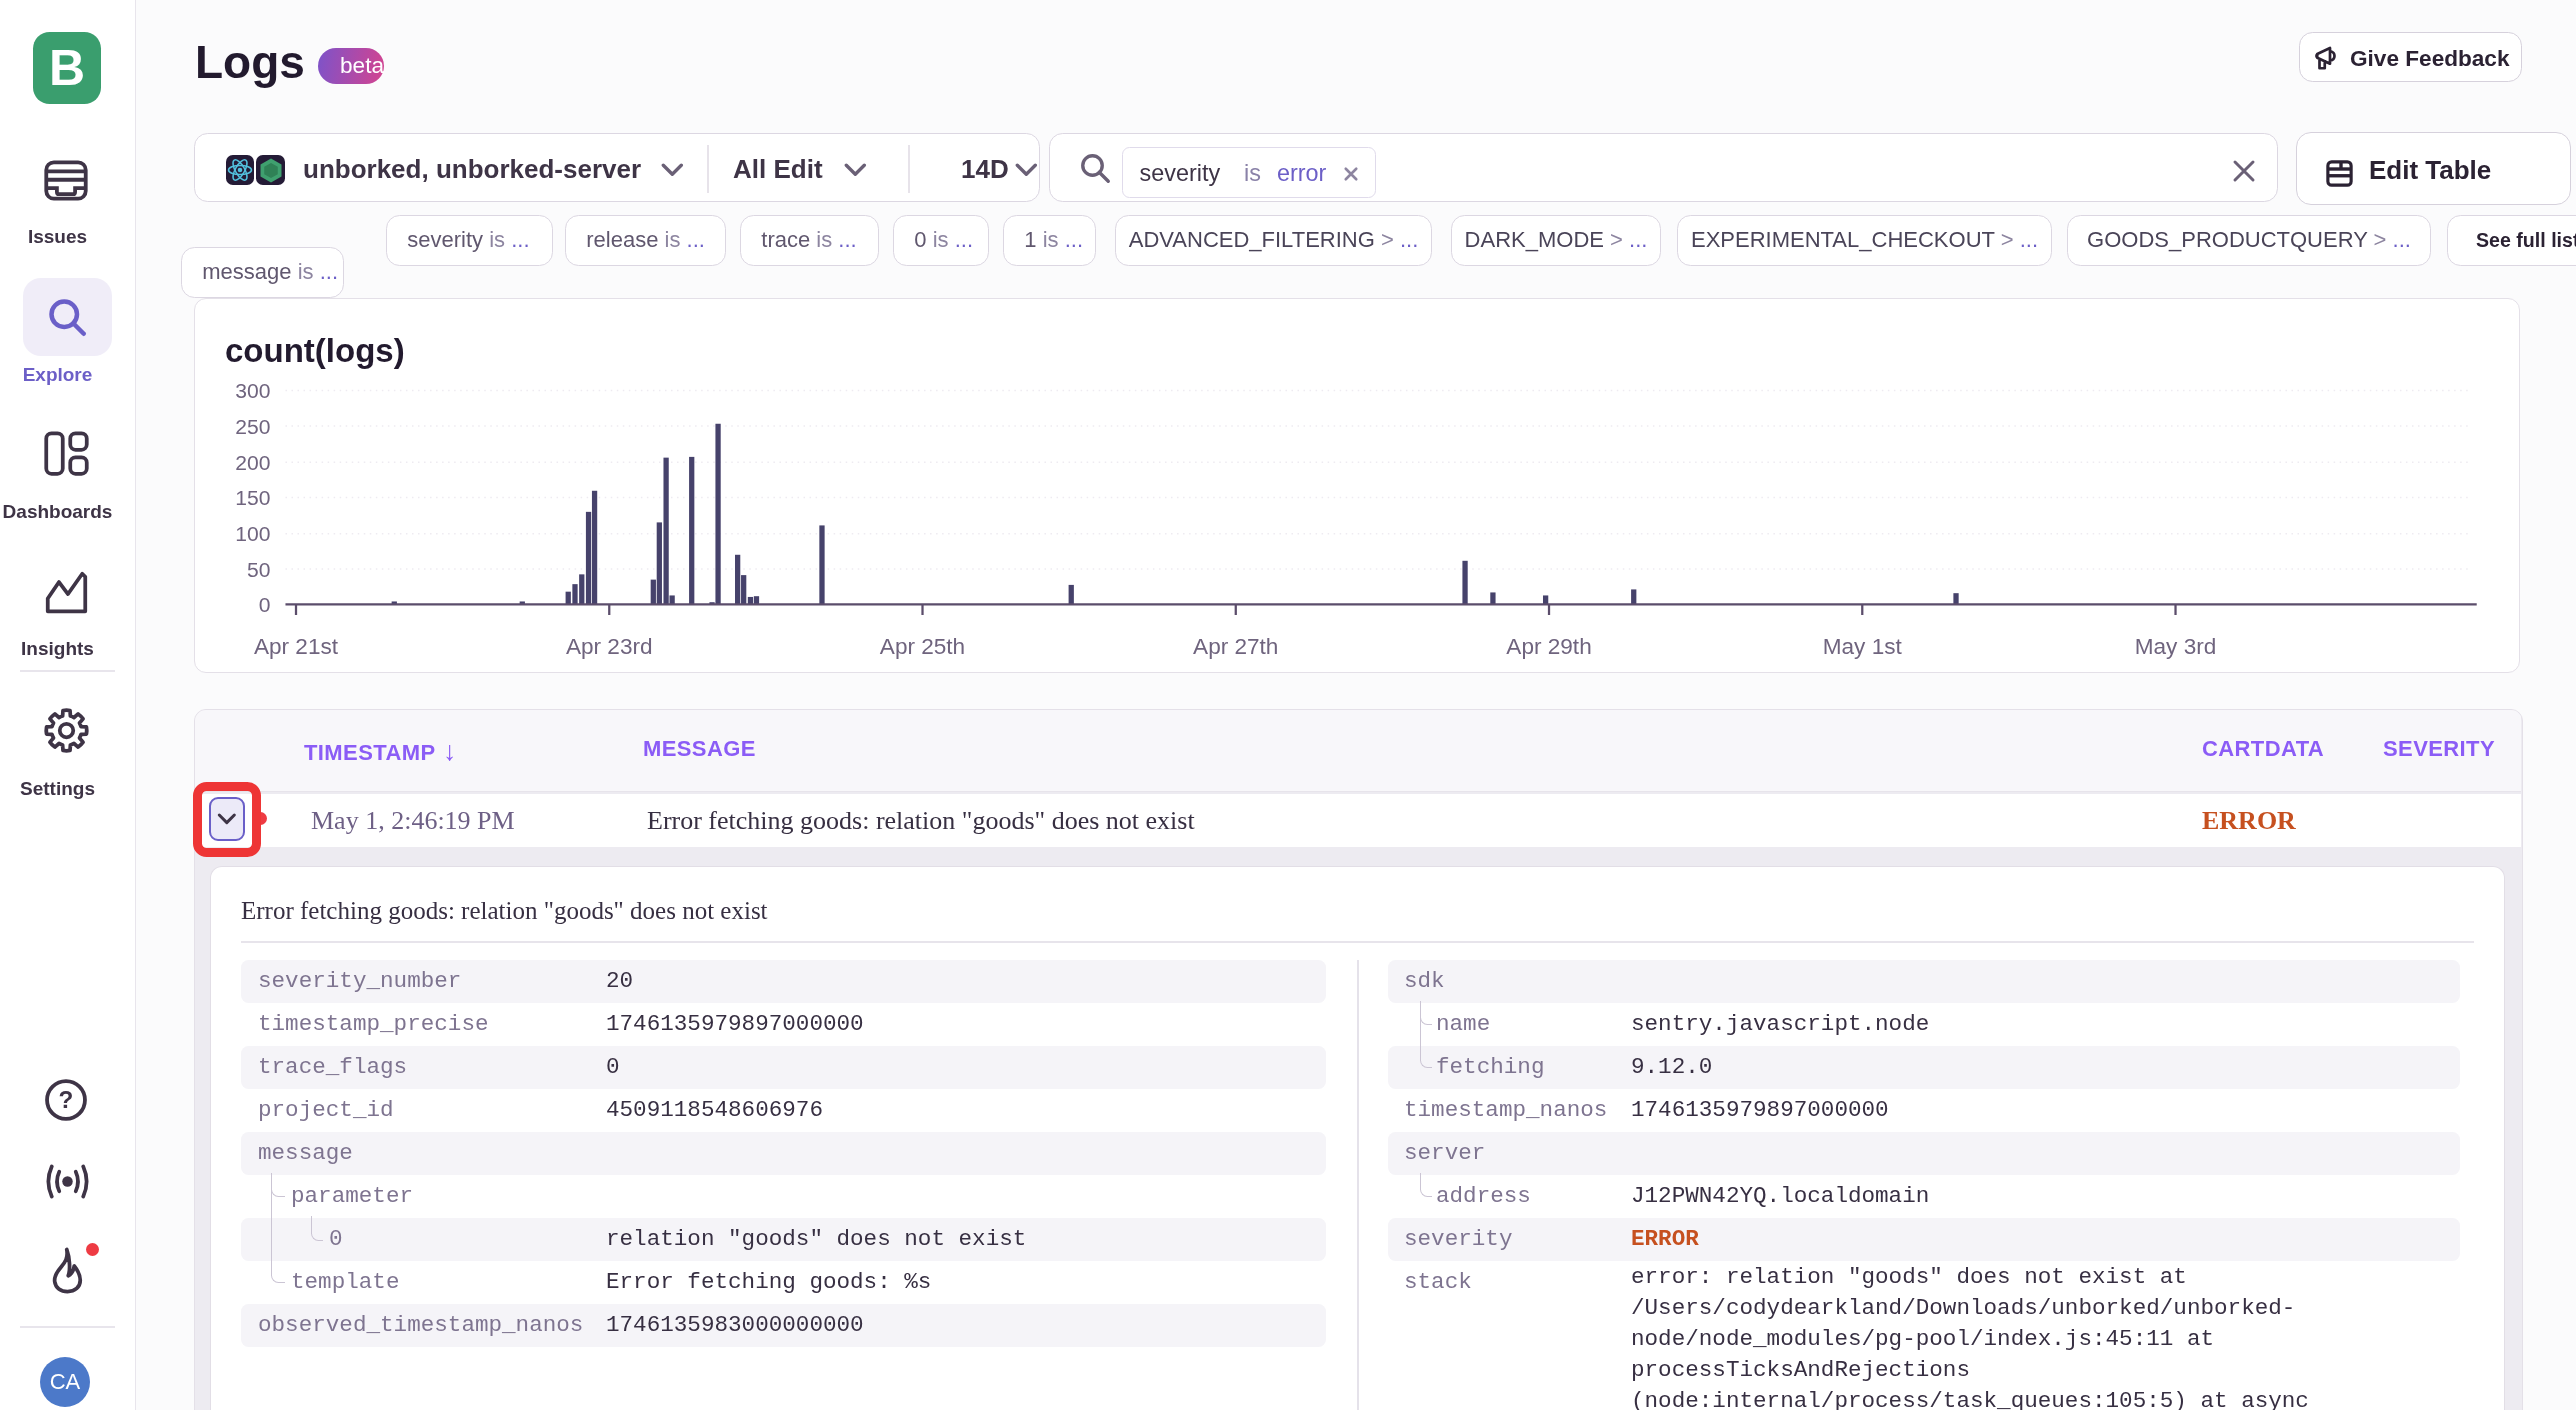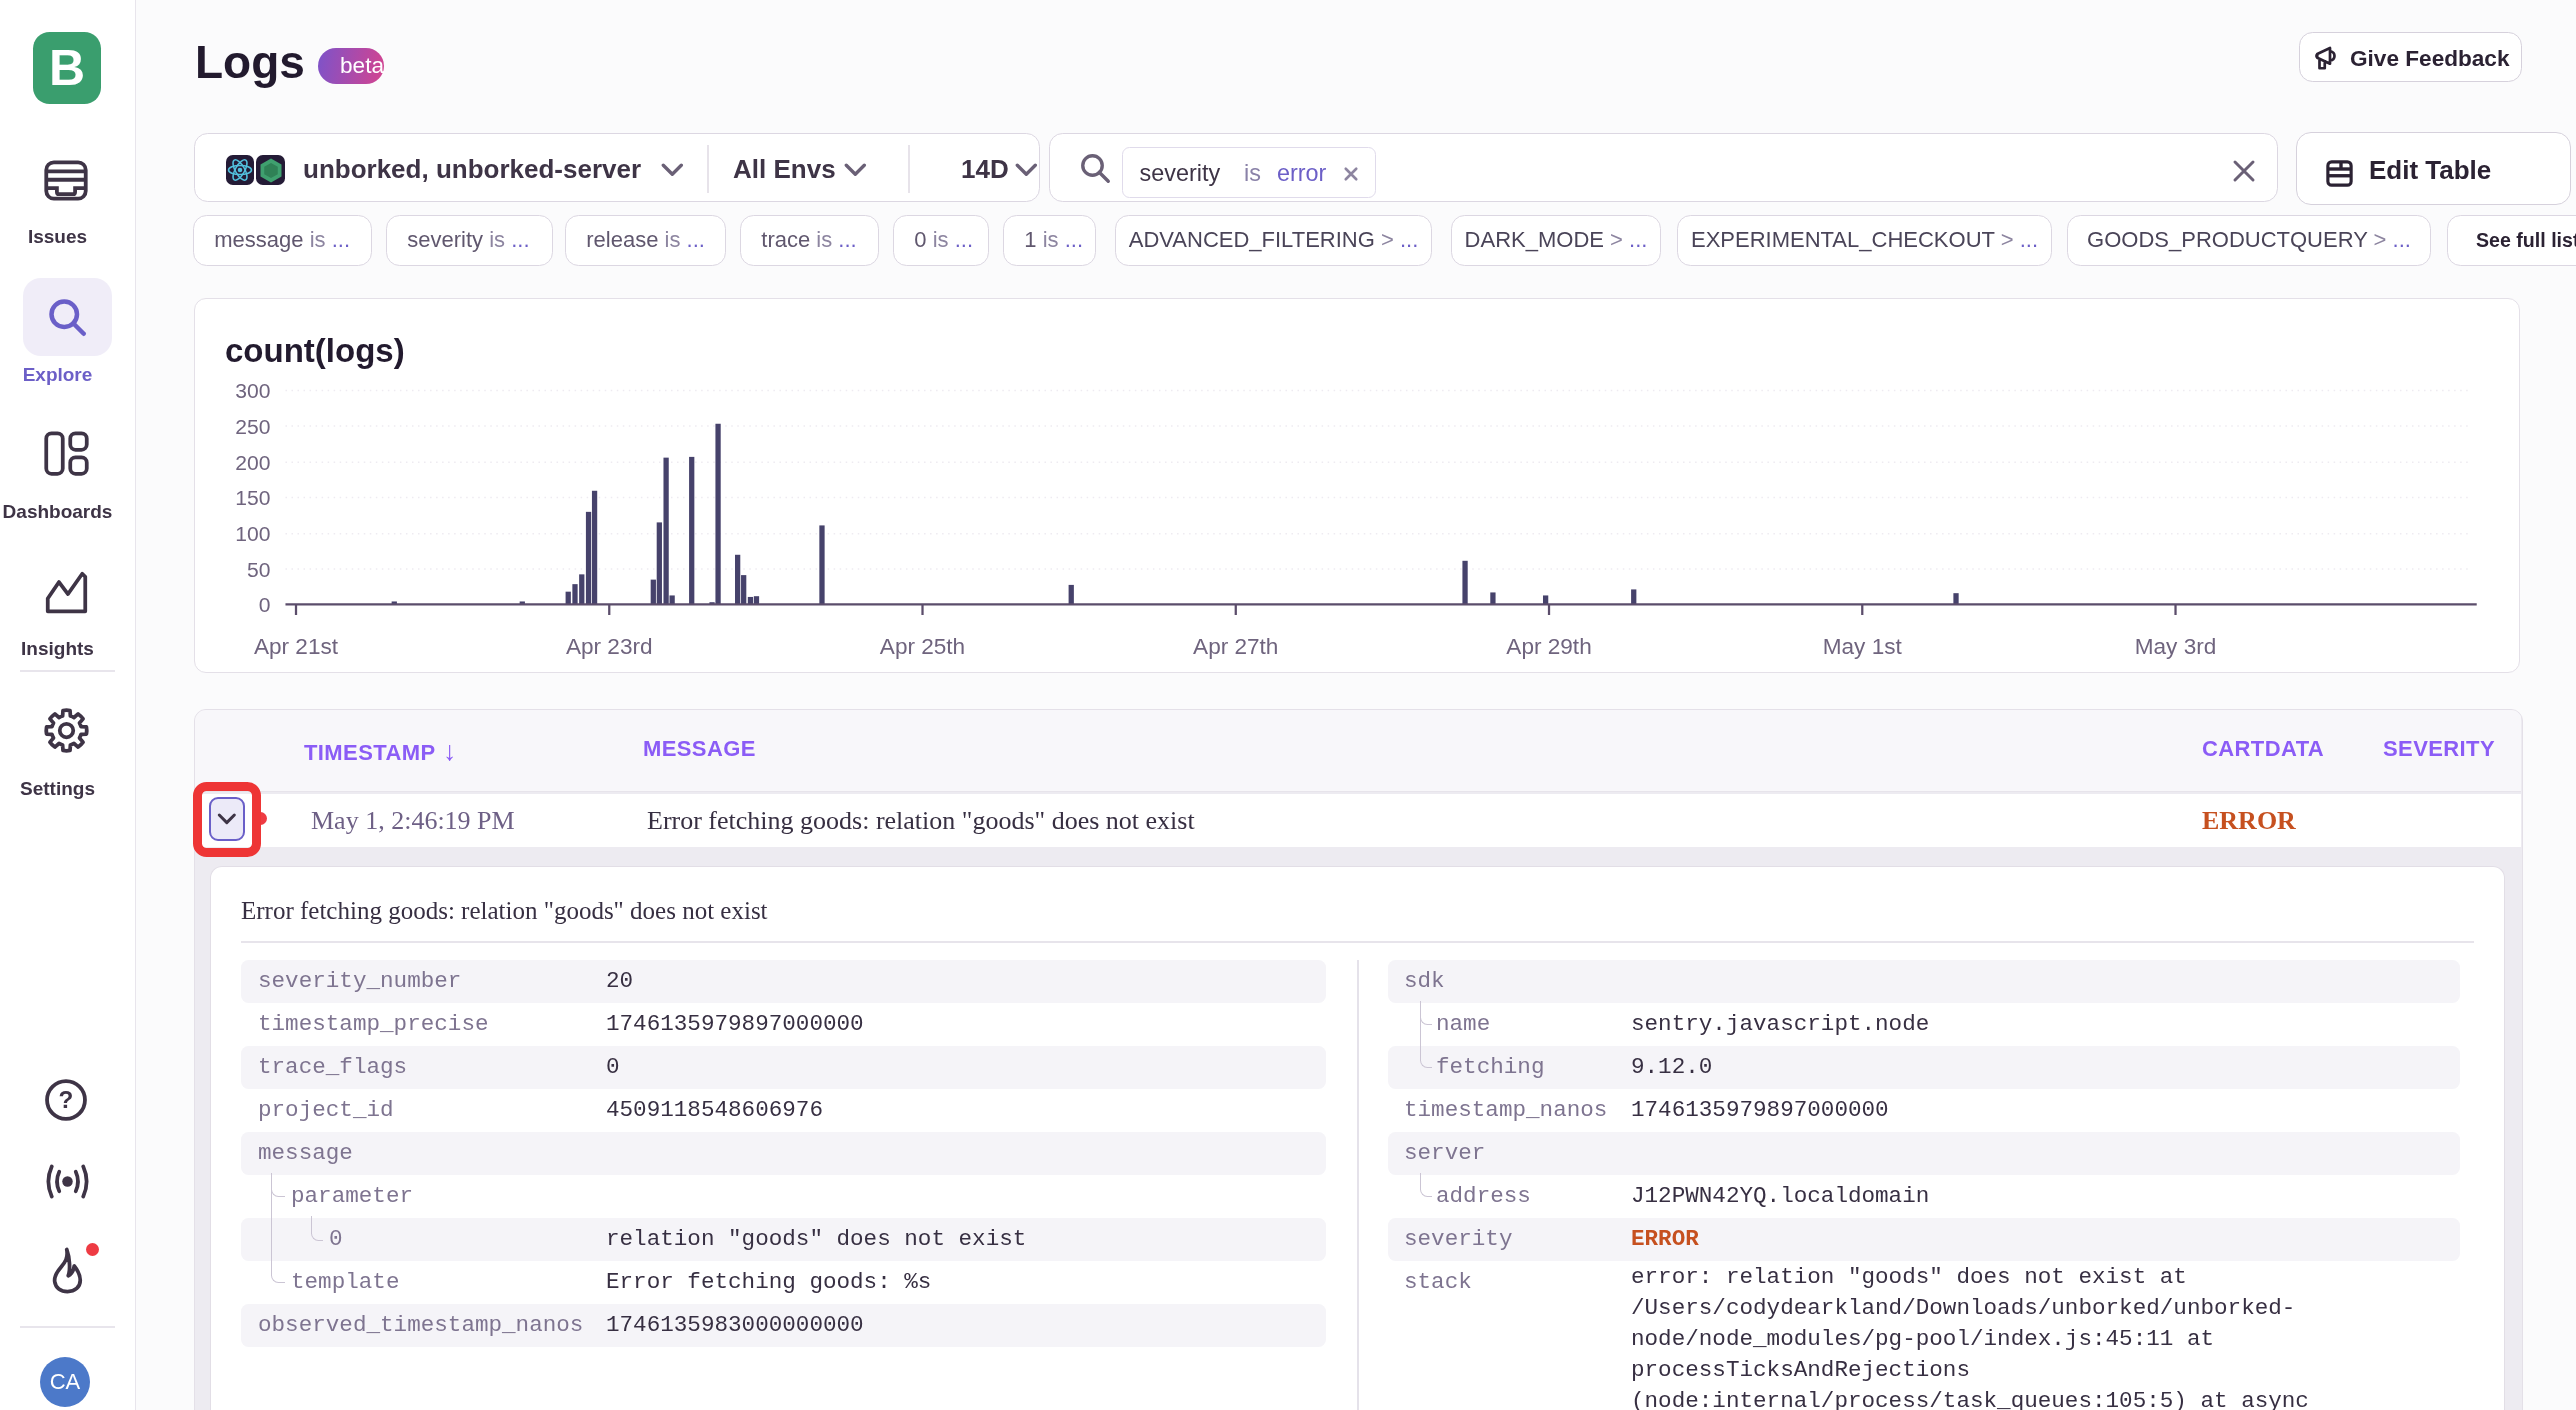--- a/index.html
+++ b/index.html
@@ -118,21 +118,21 @@
   <div class="abs" style="left:61px;top:21px;width:29px;height:30px;background:#241b36;border-radius:6.8px;"></div>
   <svg class="abs" style="left:64px;top:22.6px;" width="24" height="27" viewBox="0 0 32 36">
     <polygon points="16,2 30,10 30,26 16,34 2,26 2,10" fill="#3fa06f"></polygon>
     <polygon points="16,8 25,13 25,23 16,28 7,23 7,13" fill="#2f8156"></polygon>
   </svg>
   <span class="abs" style="left:108px;top:20.3px;font-size:26px;font-weight:bold;color:#3e3446;white-space:nowrap;">unborked, unborked-server</span>
   <svg class="abs" style="left:466px;top:29px;" width="22.6" height="15" viewBox="0 0 30 20">
       <path d="M3 3 L15 15 L27 3" fill="none" stroke="#6a6076" stroke-width="4.5" stroke-linecap="round" stroke-linejoin="round"></path>
     </svg>
   <div class="vsep" style="left:512px;top:10.6px;"></div>
-  <span class="abs" style="left:538px;top:20.3px;font-size:26px;font-weight:bold;color:#3e3446;">All Envs</span>
+  <span class="abs" style="left:538px;top:20.3px;font-size:26px;font-weight:bold;color:#3e3446;">All Edit</span>
   <svg class="abs" style="left:649px;top:29px;" width="22.6" height="15" viewBox="0 0 30 20">
       <path d="M3 3 L15 15 L27 3" fill="none" stroke="#6a6076" stroke-width="4.5" stroke-linecap="round" stroke-linejoin="round"></path>
     </svg>
   <div class="vsep" style="left:713px;top:10.6px;"></div>
   <span class="abs" style="left:766px;top:20.3px;font-size:26px;font-weight:bold;color:#3e3446;text-align:center;">14D</span>
   <svg class="abs" style="left:820px;top:29px;" width="22.6" height="15" viewBox="0 0 30 20">
       <path d="M3 3 L15 15 L27 3" fill="none" stroke="#6a6076" stroke-width="4.5" stroke-linecap="round" stroke-linejoin="round"></path>
     </svg>
 </div>
 <div class="fbox" style="left:1049px;width:1229px;">
@@ -155,21 +155,21 @@
 <div class="btn" style="left:2296px;top:132px;width:275px;height:73px;border-radius:15px;">
   <svg class="abs" style="left:29px;top:27px;" width="27" height="27" viewBox="0 0 36 36">
     <rect x="2.5" y="2.5" width="31" height="31" rx="5" fill="none" stroke="#2b2233" stroke-width="4.2"></rect>
     <line x1="2.5" y1="12" x2="33.5" y2="12" stroke="#2b2233" stroke-width="4.5"></line>
     <line x1="2.5" y1="21" x2="33.5" y2="21" stroke="#2b2233" stroke-width="4.5"></line>
     <line x1="20" y1="2.5" x2="20" y2="12" stroke="#2b2233" stroke-width="4.5"></line>
   </svg>
   <span class="abs" style="left:72px;top:22px;font-size:26px;">Edit Table</span>
 </div>
 
-<div class="chip2" style="left:193px;width:179px;padding-left:20.3px;">message <span class="gray">is</span> <span class="pur">...</span></div>
+<div class="chip2" style="left:181px;width:163px;padding-left:20.3px;margin-top:32px;">message <span class="gray">is</span> <span class="pur">...</span></div>
 <div class="chip2" style="left:386px;width:167px;padding-left:20.3px;">severity <span class="gray">is</span> <span class="pur">...</span></div>
 <div class="chip2" style="left:565px;width:161px;padding-left:20.3px;">release <span class="gray">is</span> <span class="pur">...</span></div>
 <div class="chip2" style="left:740px;width:139px;padding-left:20.3px;">trace <span class="gray">is</span> <span class="pur">...</span></div>
 <div class="chip2" style="left:893px;width:96px;padding-left:20.3px;">0 <span class="gray">is</span> <span class="pur">...</span></div>
 <div class="chip2" style="left:1003px;width:93px;padding-left:20.3px;">1 <span class="gray">is</span> <span class="pur">...</span></div>
 <div class="chip2 ff" style="left:1115px;width:317px;">ADVANCED_FILTERING <span class="gray">&gt;</span> <span class="pur">...</span></div>
 <div class="chip2 ff" style="left:1451px;width:210px;">DARK_MODE <span class="gray">&gt;</span> <span class="pur">...</span></div>
 <div class="chip2 ff" style="left:1677px;width:375px;">EXPERIMENTAL_CHECKOUT <span class="gray">&gt;</span> <span class="pur">...</span></div>
 <div class="chip2 ff" style="left:2067px;width:364px;">GOODS_PRODUCTQUERY <span class="gray">&gt;</span> <span class="pur">...</span></div>
 <div class="chip2" style="left:2447px;width:160px;padding-left:28px;font-weight:bold;color:#2b2233;font-size:19.6px;">See full list</div>

